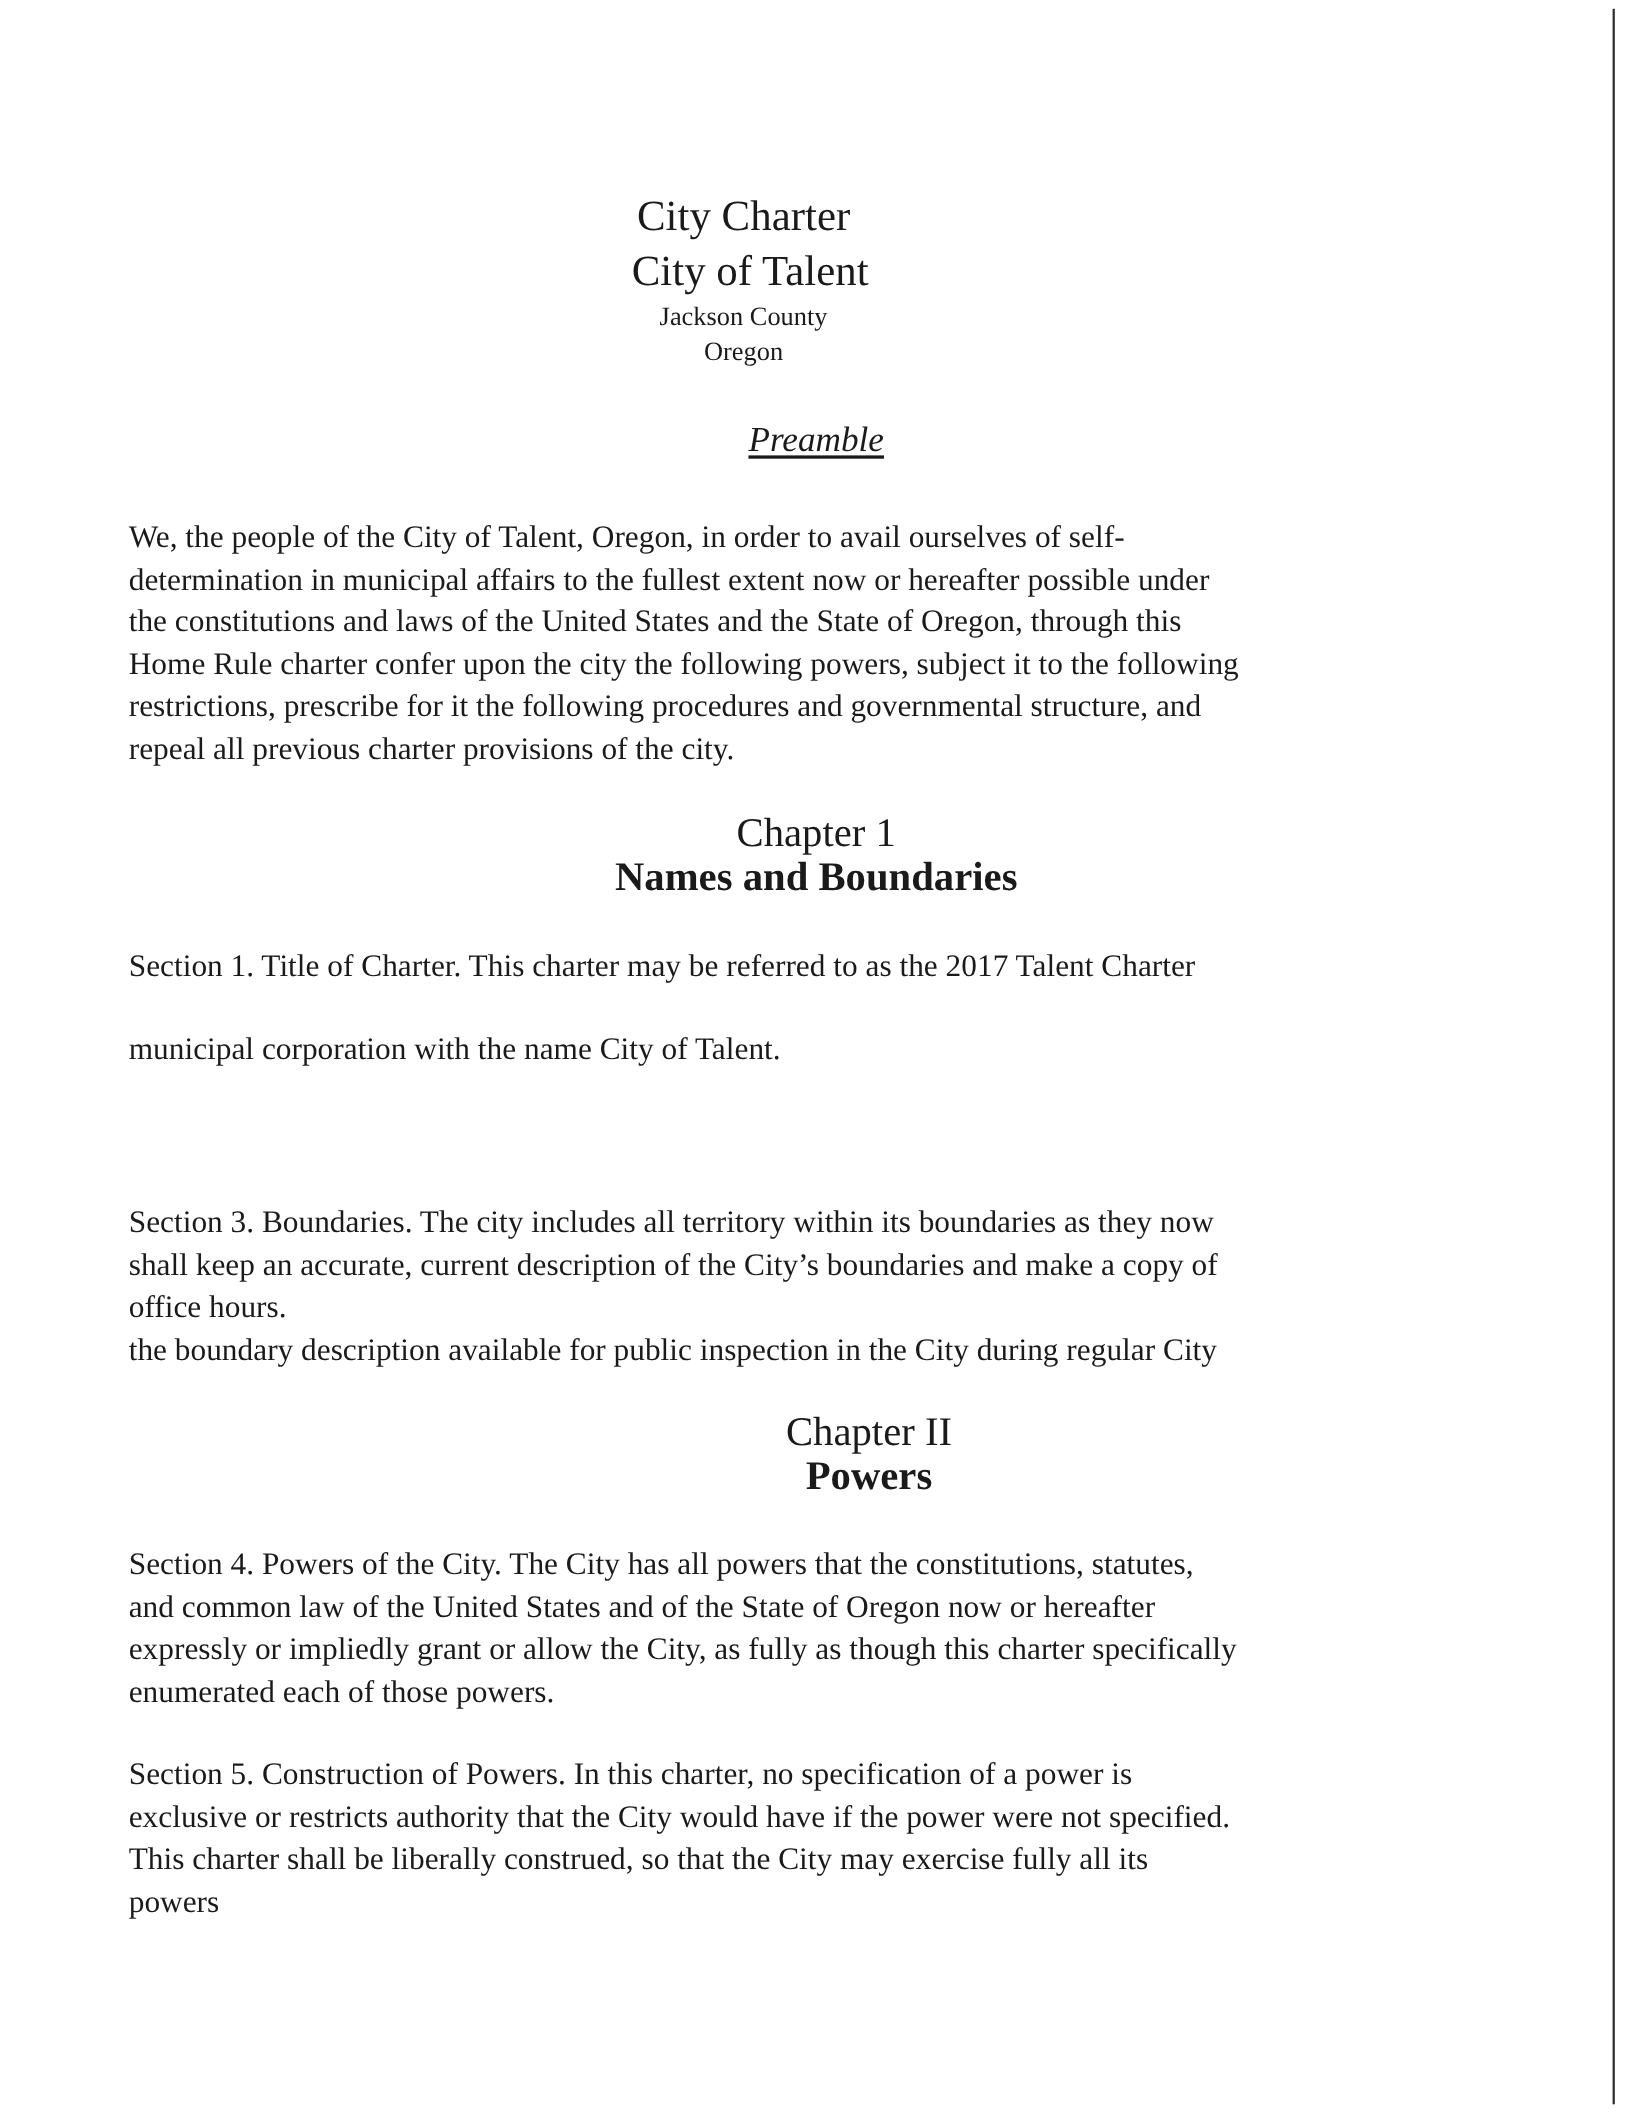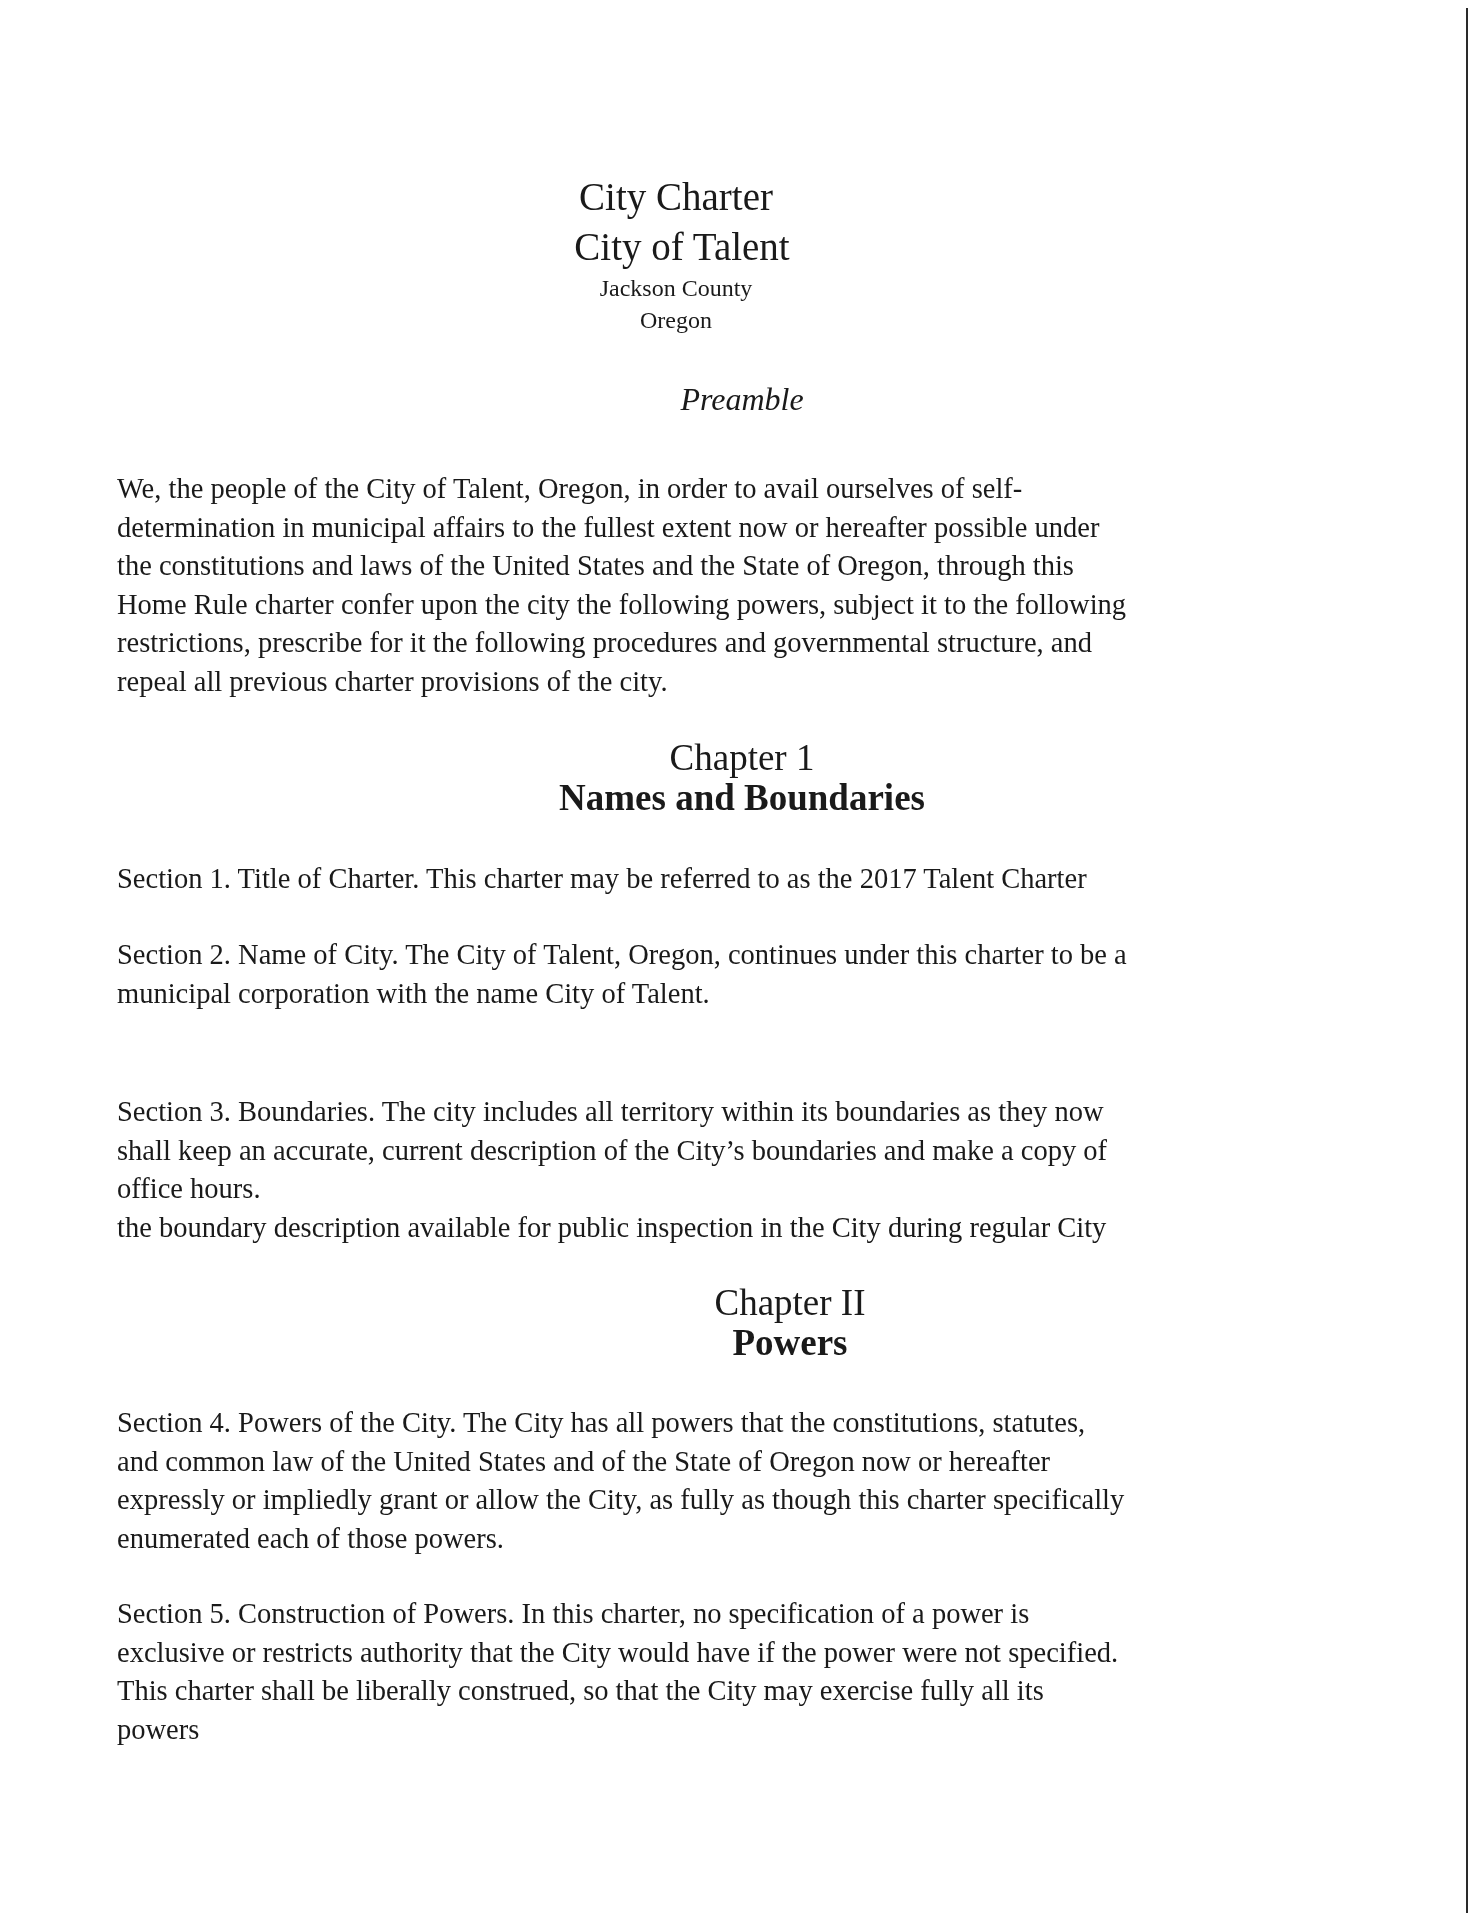--- a/index.html
+++ b/index.html
@@ -50,20 +50,21 @@
     position: absolute;
     top: 378px;
     left: 0;
     width: 1484px;
     text-align: center;
     font-size: 32px;
     font-style: italic;
     line-height: 42px;
   }
   .preamble-heading span {
+    text-decoration: underline;
     text-underline-offset: 4px;
   }
   .body-block {
     position: absolute;
     left: 117px;
     width: 1230px;
     font-size: 28.5px;
     line-height: 38.6px;
     white-space: nowrap;
   }
@@ -114,21 +115,20 @@
 <div class="chapter" style="top:738px;">
   <span class="ch-num">Chapter 1</span>
   <span class="ch-name">Names and Boundaries</span>
 </div>
 
 <div class="body-block" style="top:860px;">
   <span class="line">Section 1. Title of Charter. This charter may be referred to as the 2017 Talent Charter</span>
 </div>
 
 <div class="body-block" style="top:936px;">
-  <span class="line">Section 2. Name of City. The City of Talent, Oregon, continues under this charter to be a</span>
   <span class="line">municipal corporation with the name City of Talent.</span>
 </div>
 
 <div class="body-block" style="top:1052px;margin-top:41px;">
   <span class="line">Section 3. Boundaries. The city includes all territory within its boundaries as they now</span>
   <span class="line">shall keep an accurate, current description of the City’s boundaries and make a copy of</span>
   <span class="line">office hours.</span>
   <span class="line">the boundary description available for public inspection in the City during regular City</span>
 </div>
 

